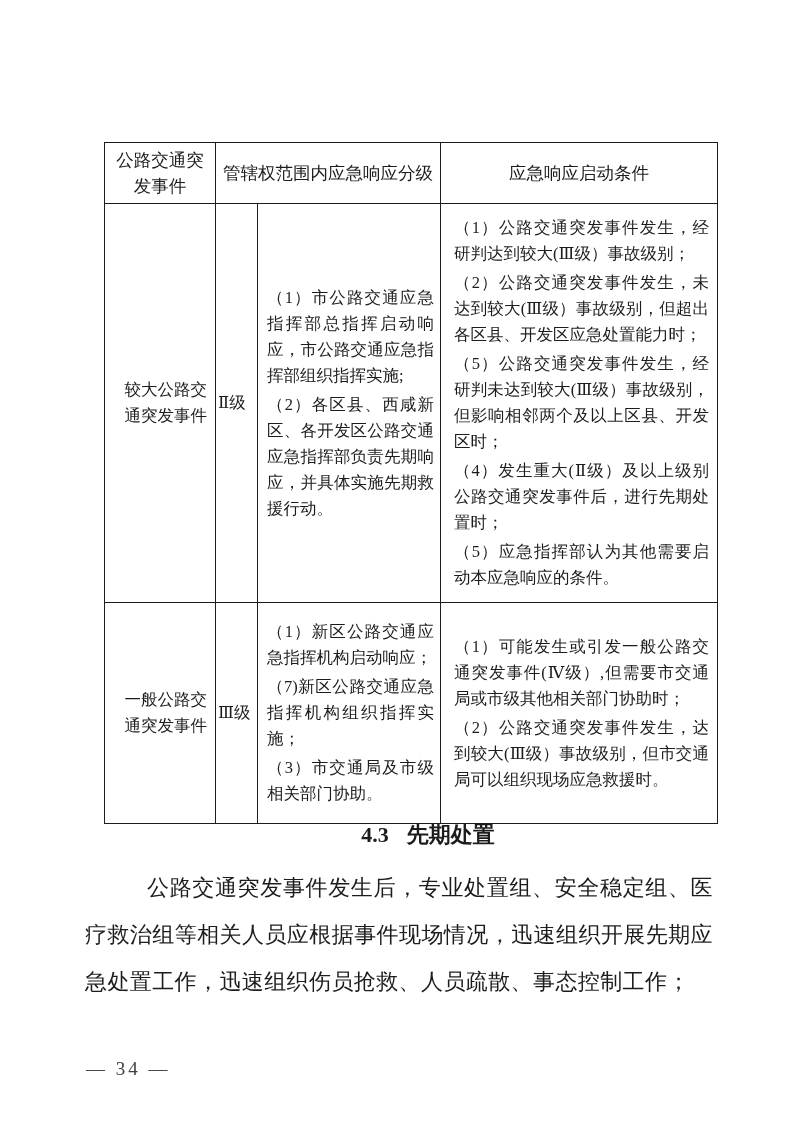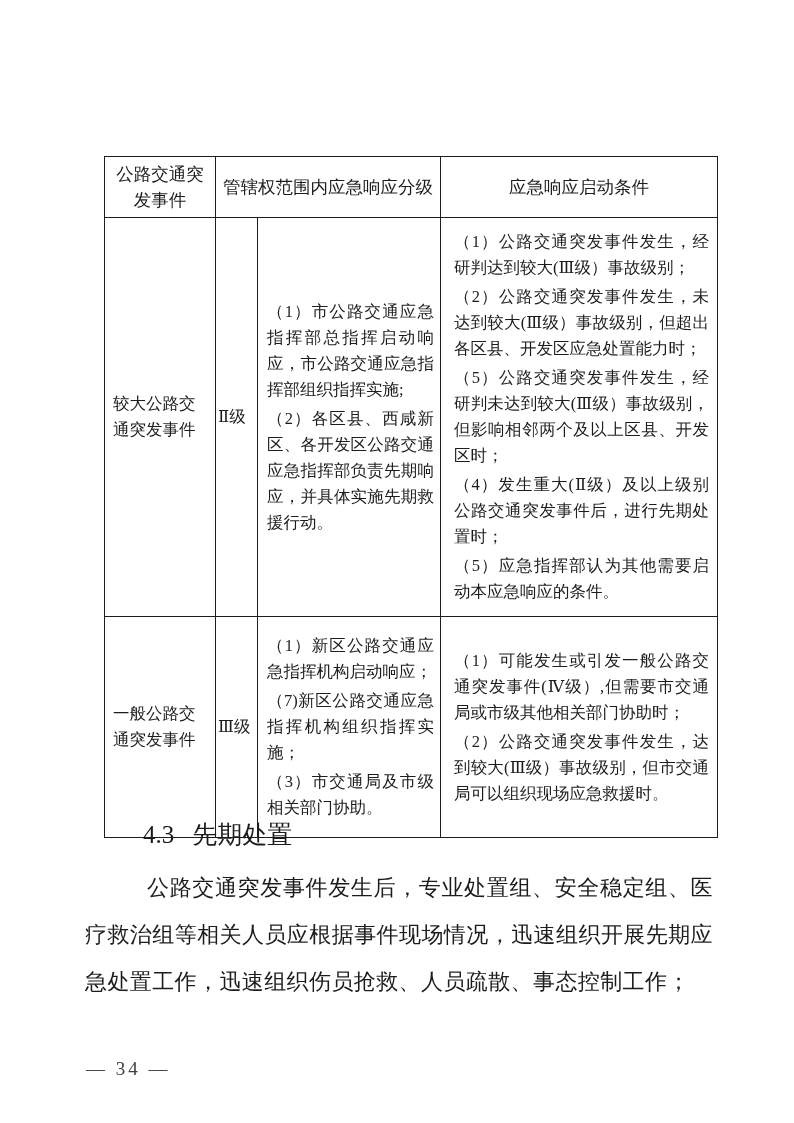--- a/index.html
+++ b/index.html
@@ -18,21 +18,21 @@
   .page {
     position: absolute;
     inset: 0;
     background: #ffffff;
   }
 
   
   table.doc-table {
     position: absolute;
     left: 104px;
-    top: 156px;
+    top: 142px;
     width: 613px;
     border-collapse: collapse;
     table-layout: fixed;
     font-size: 16.5px;
     line-height: 26px;
   }
   table.doc-table th,
   table.doc-table td {
     border: 1.6px solid #1c1c1c;
     vertical-align: middle;
@@ -42,21 +42,21 @@
   table.doc-table thead tr { height: 54px; }
   table.doc-table th {
     font-weight: normal;
     font-size: 17.5px;
     text-align: center;
     padding: 4px 6px;
   }
   tr.row-major { height: 389px; }
   tr.row-general { height: 221px; }
   td.c-event {
-    text-align: left;
+    text-align: right;
     padding: 4px 8px;
   }
   td.c-level {
     padding: 4px 2px;
   }
   td.c-response {
     padding: 6px 6px 6px 9px;
     text-align: justify;
     text-justify: inter-character;
   }
@@ -73,23 +73,24 @@
   
   .section {
     position: absolute;
     left: 85px;
     top: 818px;
     width: 628px;
   }
   .section-heading {
     margin: 0 0 14px 0;
     padding-left: 58px;
-    font-size: 25px;
-    font-weight: normal;
+    font-size: 22px;
+    font-weight: bold;
     line-height: 34px;
+    text-align: center;
   }
   .section-heading .h-num { margin-right: 18px; }
   .body-par {
     margin: 0;
     font-size: 22px;
     line-height: 47px;
     letter-spacing: 0.4px;
     text-indent: 62px;
     text-align: justify;
     text-justify: inter-character;

